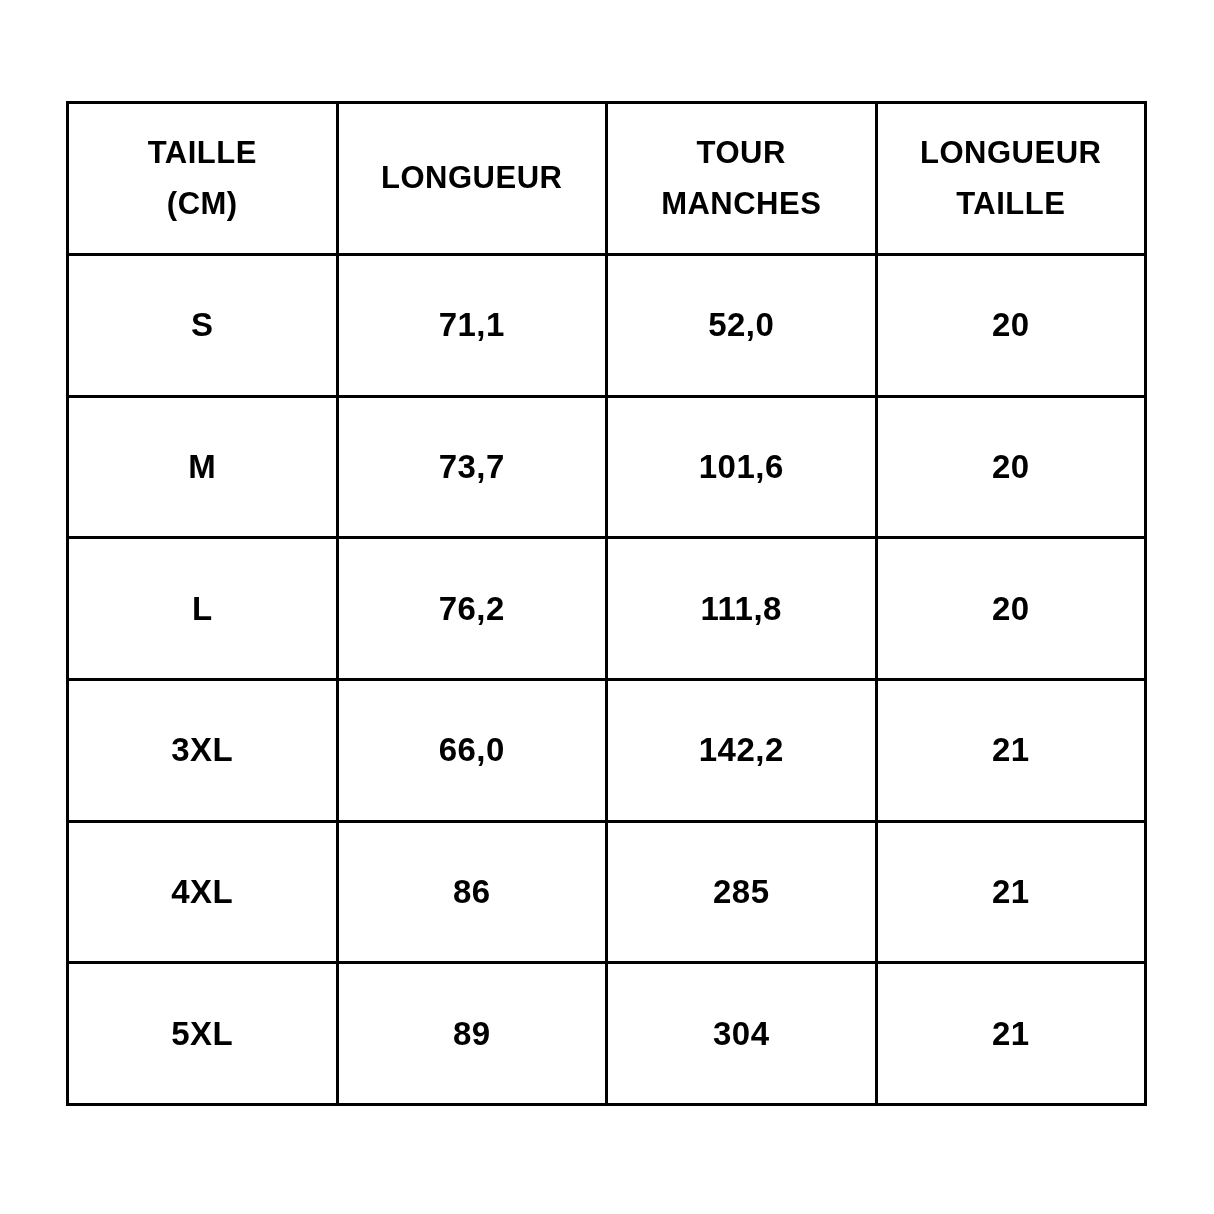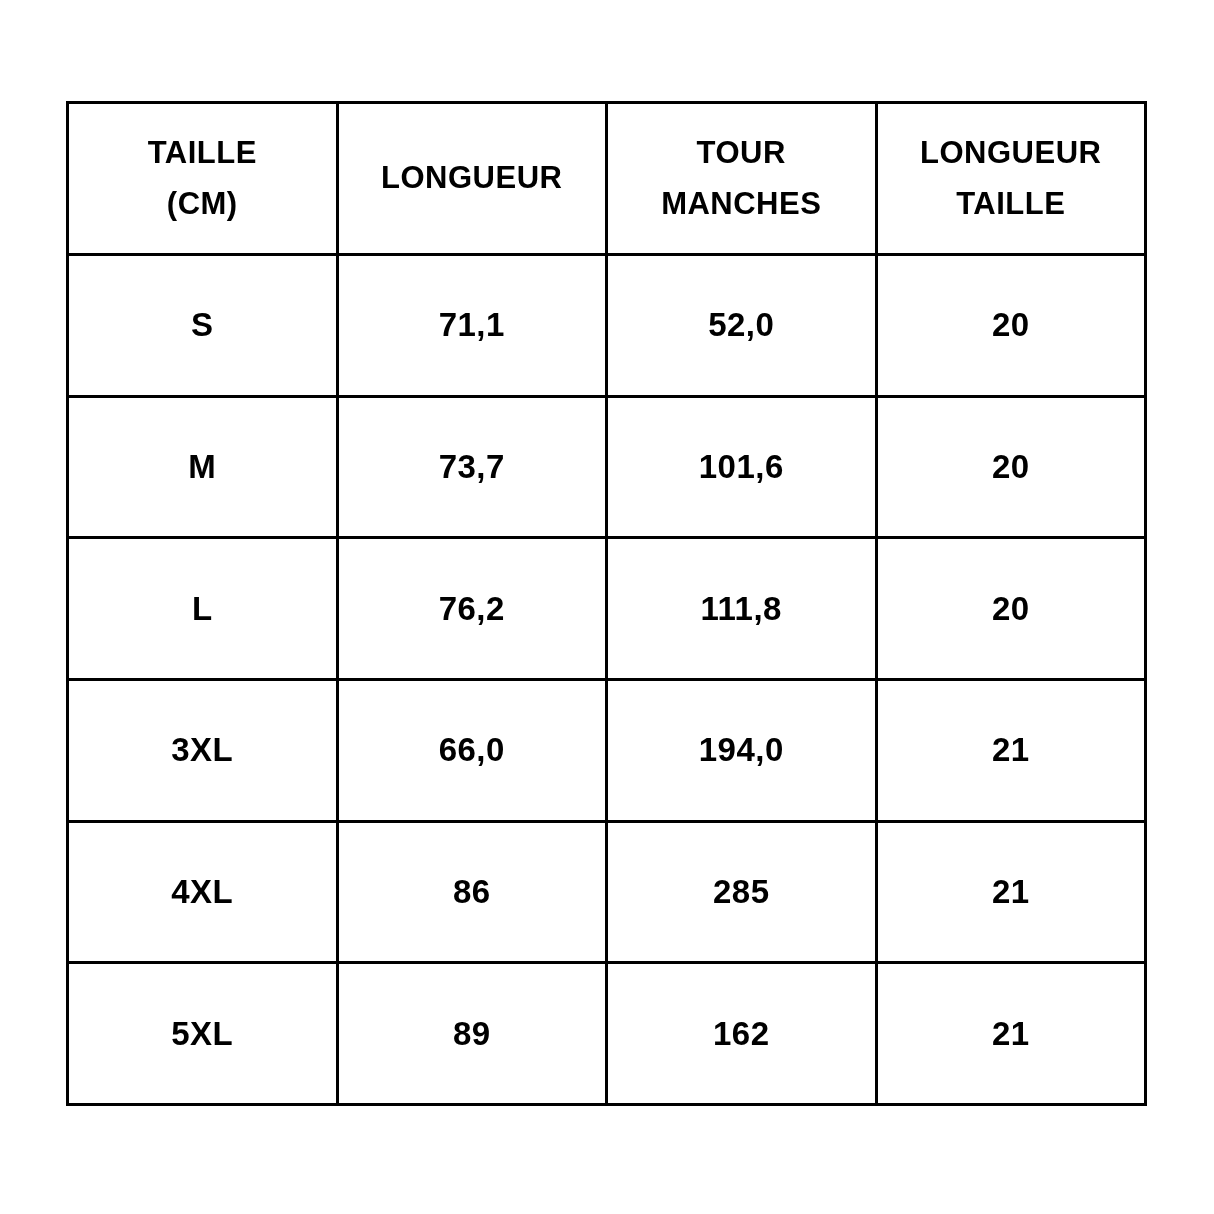--- a/index.html
+++ b/index.html
@@ -86,29 +86,29 @@
     </tr>
     <tr>
       <td>L</td>
       <td>76,2</td>
       <td>111,8</td>
       <td>20</td>
     </tr>
     <tr>
       <td>3XL</td>
       <td>66,0</td>
-      <td>194,0</td>
+      <td>142,2</td>
       <td>21</td>
     </tr>
     <tr>
       <td>4XL</td>
       <td>86</td>
       <td>285</td>
       <td>21</td>
     </tr>
     <tr>
       <td>5XL</td>
       <td>89</td>
-      <td>162</td>
+      <td>304</td>
       <td>21</td>
     </tr>
   </tbody>
 </table>
 
 </body></html>

